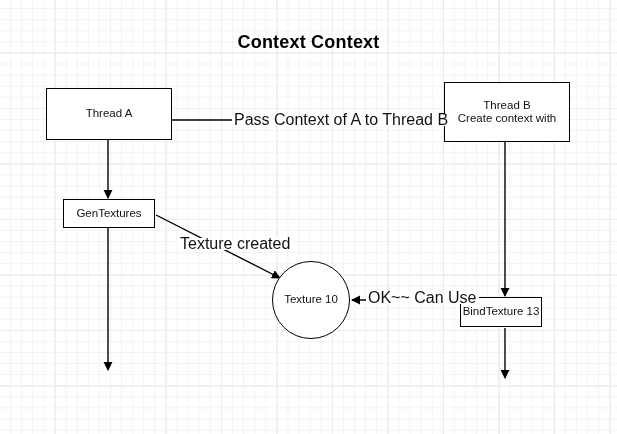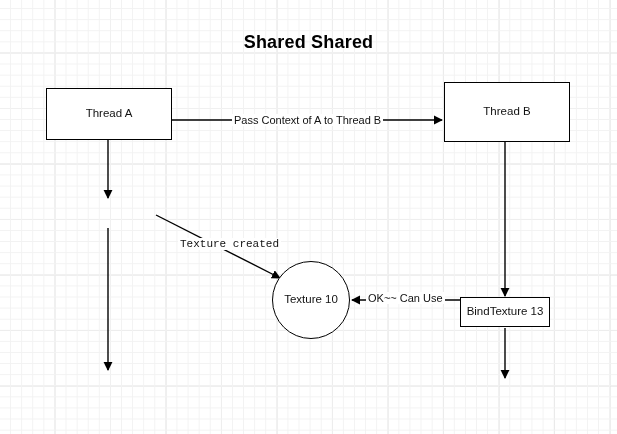--- a/index.html
+++ b/index.html
@@ -61,34 +61,34 @@
     top: 32px;
     width: 617px;
     text-align: center;
     font-size: 18px;
     font-weight: bold;
     color: #000000;
     letter-spacing: 0.2px;
   }
   .edge-label {
     position: absolute;
-    font-size: 11px;
+    font-size: 16px;
     line-height: 12px;
     color: #111111;
     background: #ffffff;
     padding: 0 2px;
     white-space: nowrap;
   }
 </style>
 </head>
 <body>
 
 <div id="canvas">
 
-  <div id="title">Shared Shared</div>
+  <div id="title">Context Context</div>
 
   <svg id="edges" viewBox="0 0 617 434" width="617" height="434">
     <defs>
       <marker id="arrow" viewBox="0 0 10 10" refX="9" refY="5" markerWidth="6.5" markerHeight="6.5" orient="auto-start-reverse">
         <path d="M 0 0 L 10 5 L 0 10 z" fill="#000000"></path>
       </marker>
     </defs>
 
     <line x1="172" y1="120" x2="442" y2="120" stroke="#000000" stroke-width="1.4" marker-end="url(#arrow)"></line>
 
@@ -104,30 +104,34 @@
 
     <line x1="505" y1="328" x2="505" y2="378" stroke="#000000" stroke-width="1.4" marker-end="url(#arrow)"></line>
   </svg>
 
   <div class="node" style="left:46px; top:88px; width:126px; height:52px;">
     <span class="node-line">Thread A</span>
   </div>
 
   <div class="node" style="left:444px; top:82px; width:126px; height:60px;">
     <span class="node-line">Thread B</span>
+    <span class="node-line">Create context with</span>
   </div>
 
+  <div class="node" style="left:63px; top:199px; width:92px; height:29px;">
+    <span class="node-line">GenTextures</span>
+  </div>
 
   <div class="node circle" style="left:272px; top:261px; width:78px; height:78px;">
     <span class="node-line">Texture 10</span>
   </div>
 
-  <div class="node" style="left:460px; top:297px; width:90px; height:30px;">
+  <div class="node" style="left:460px; top:297px; width:82px; height:30px;">
     <span class="node-line">BindTexture 13</span>
   </div>
 
   <div class="edge-label" style="left:232px; top:114px;">Pass Context of A to Thread B</div>
 
-  <div class="edge-label" style="left:178px; top:238px;font-family:Liberation Mono, monospace;">Texture created</div>
+  <div class="edge-label" style="left:178px; top:238px;">Texture created</div>
 
   <div class="edge-label" style="left:366px; top:292px;">OK~~ Can Use</div>
 
 </div>
 
 </body></html>

